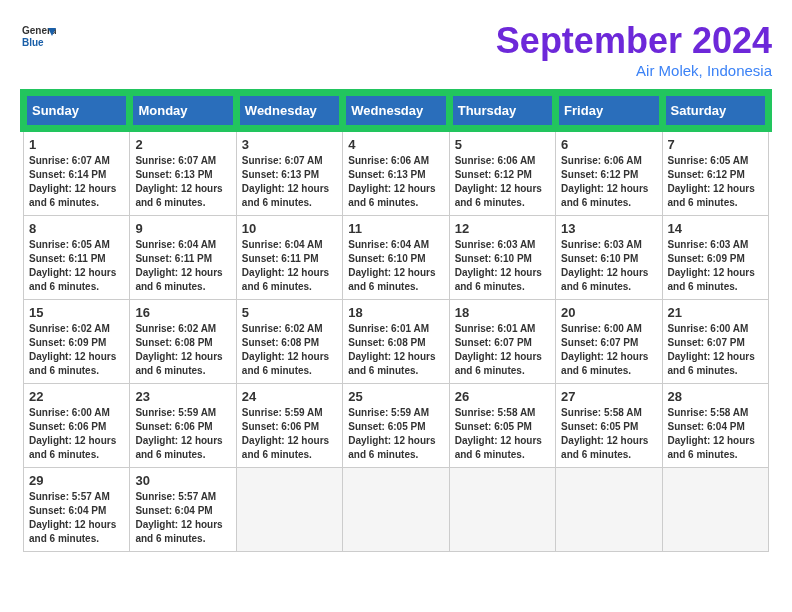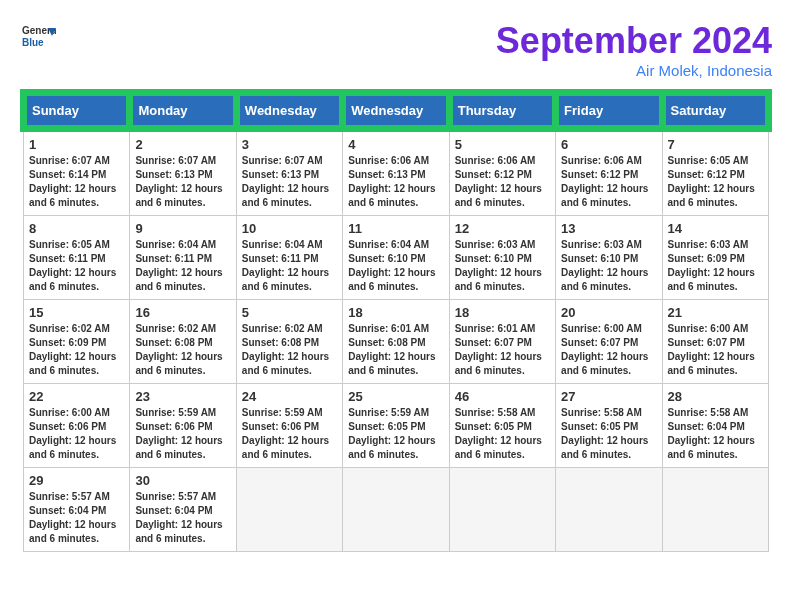--- a/index.html
+++ b/index.html
@@ -210,21 +210,21 @@
         </td>
         <td>
           <span class="day-num">24</span>
           <div class="day-info">Sunrise: 5:59 AM<br>Sunset: 6:06 PM<br>Daylight: 12 hours and 6 minutes.</div>
         </td>
         <td>
           <span class="day-num">25</span>
           <div class="day-info">Sunrise: 5:59 AM<br>Sunset: 6:05 PM<br>Daylight: 12 hours and 6 minutes.</div>
         </td>
         <td>
-          <span class="day-num">46</span>
+          <span class="day-num">26</span>
           <div class="day-info">Sunrise: 5:58 AM<br>Sunset: 6:05 PM<br>Daylight: 12 hours and 6 minutes.</div>
         </td>
         <td>
           <span class="day-num">27</span>
           <div class="day-info">Sunrise: 5:58 AM<br>Sunset: 6:05 PM<br>Daylight: 12 hours and 6 minutes.</div>
         </td>
         <td>
           <span class="day-num">28</span>
           <div class="day-info">Sunrise: 5:58 AM<br>Sunset: 6:04 PM<br>Daylight: 12 hours and 6 minutes.</div>
         </td>

